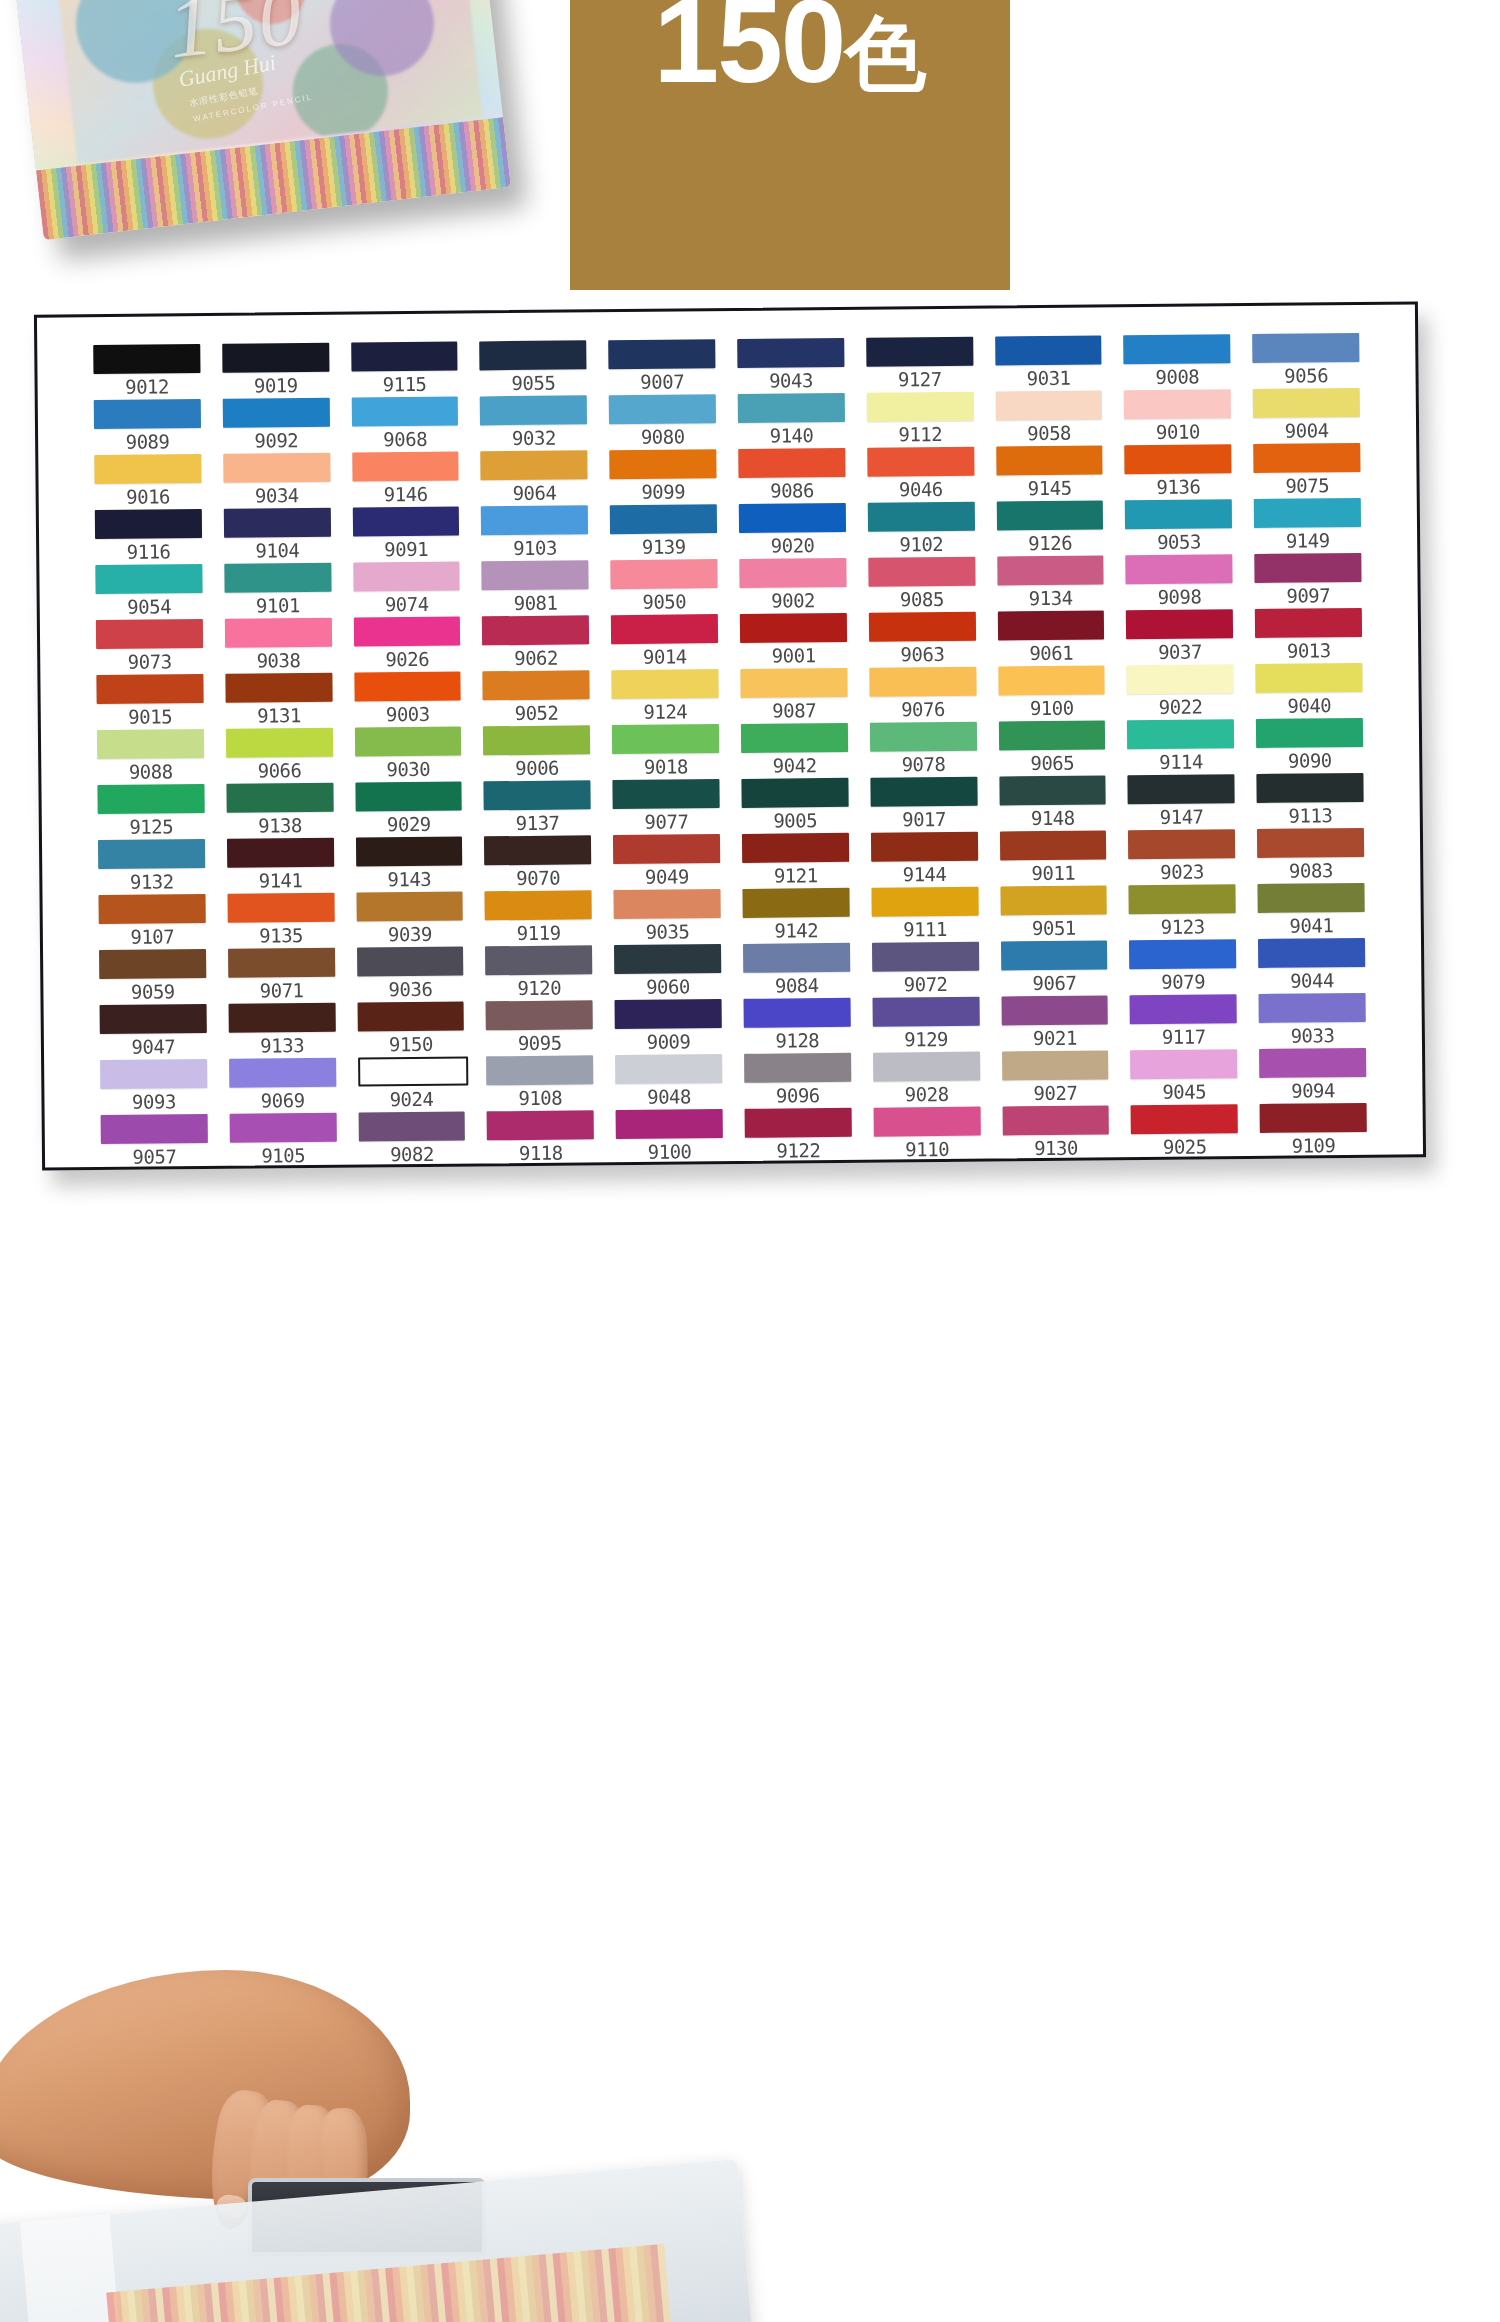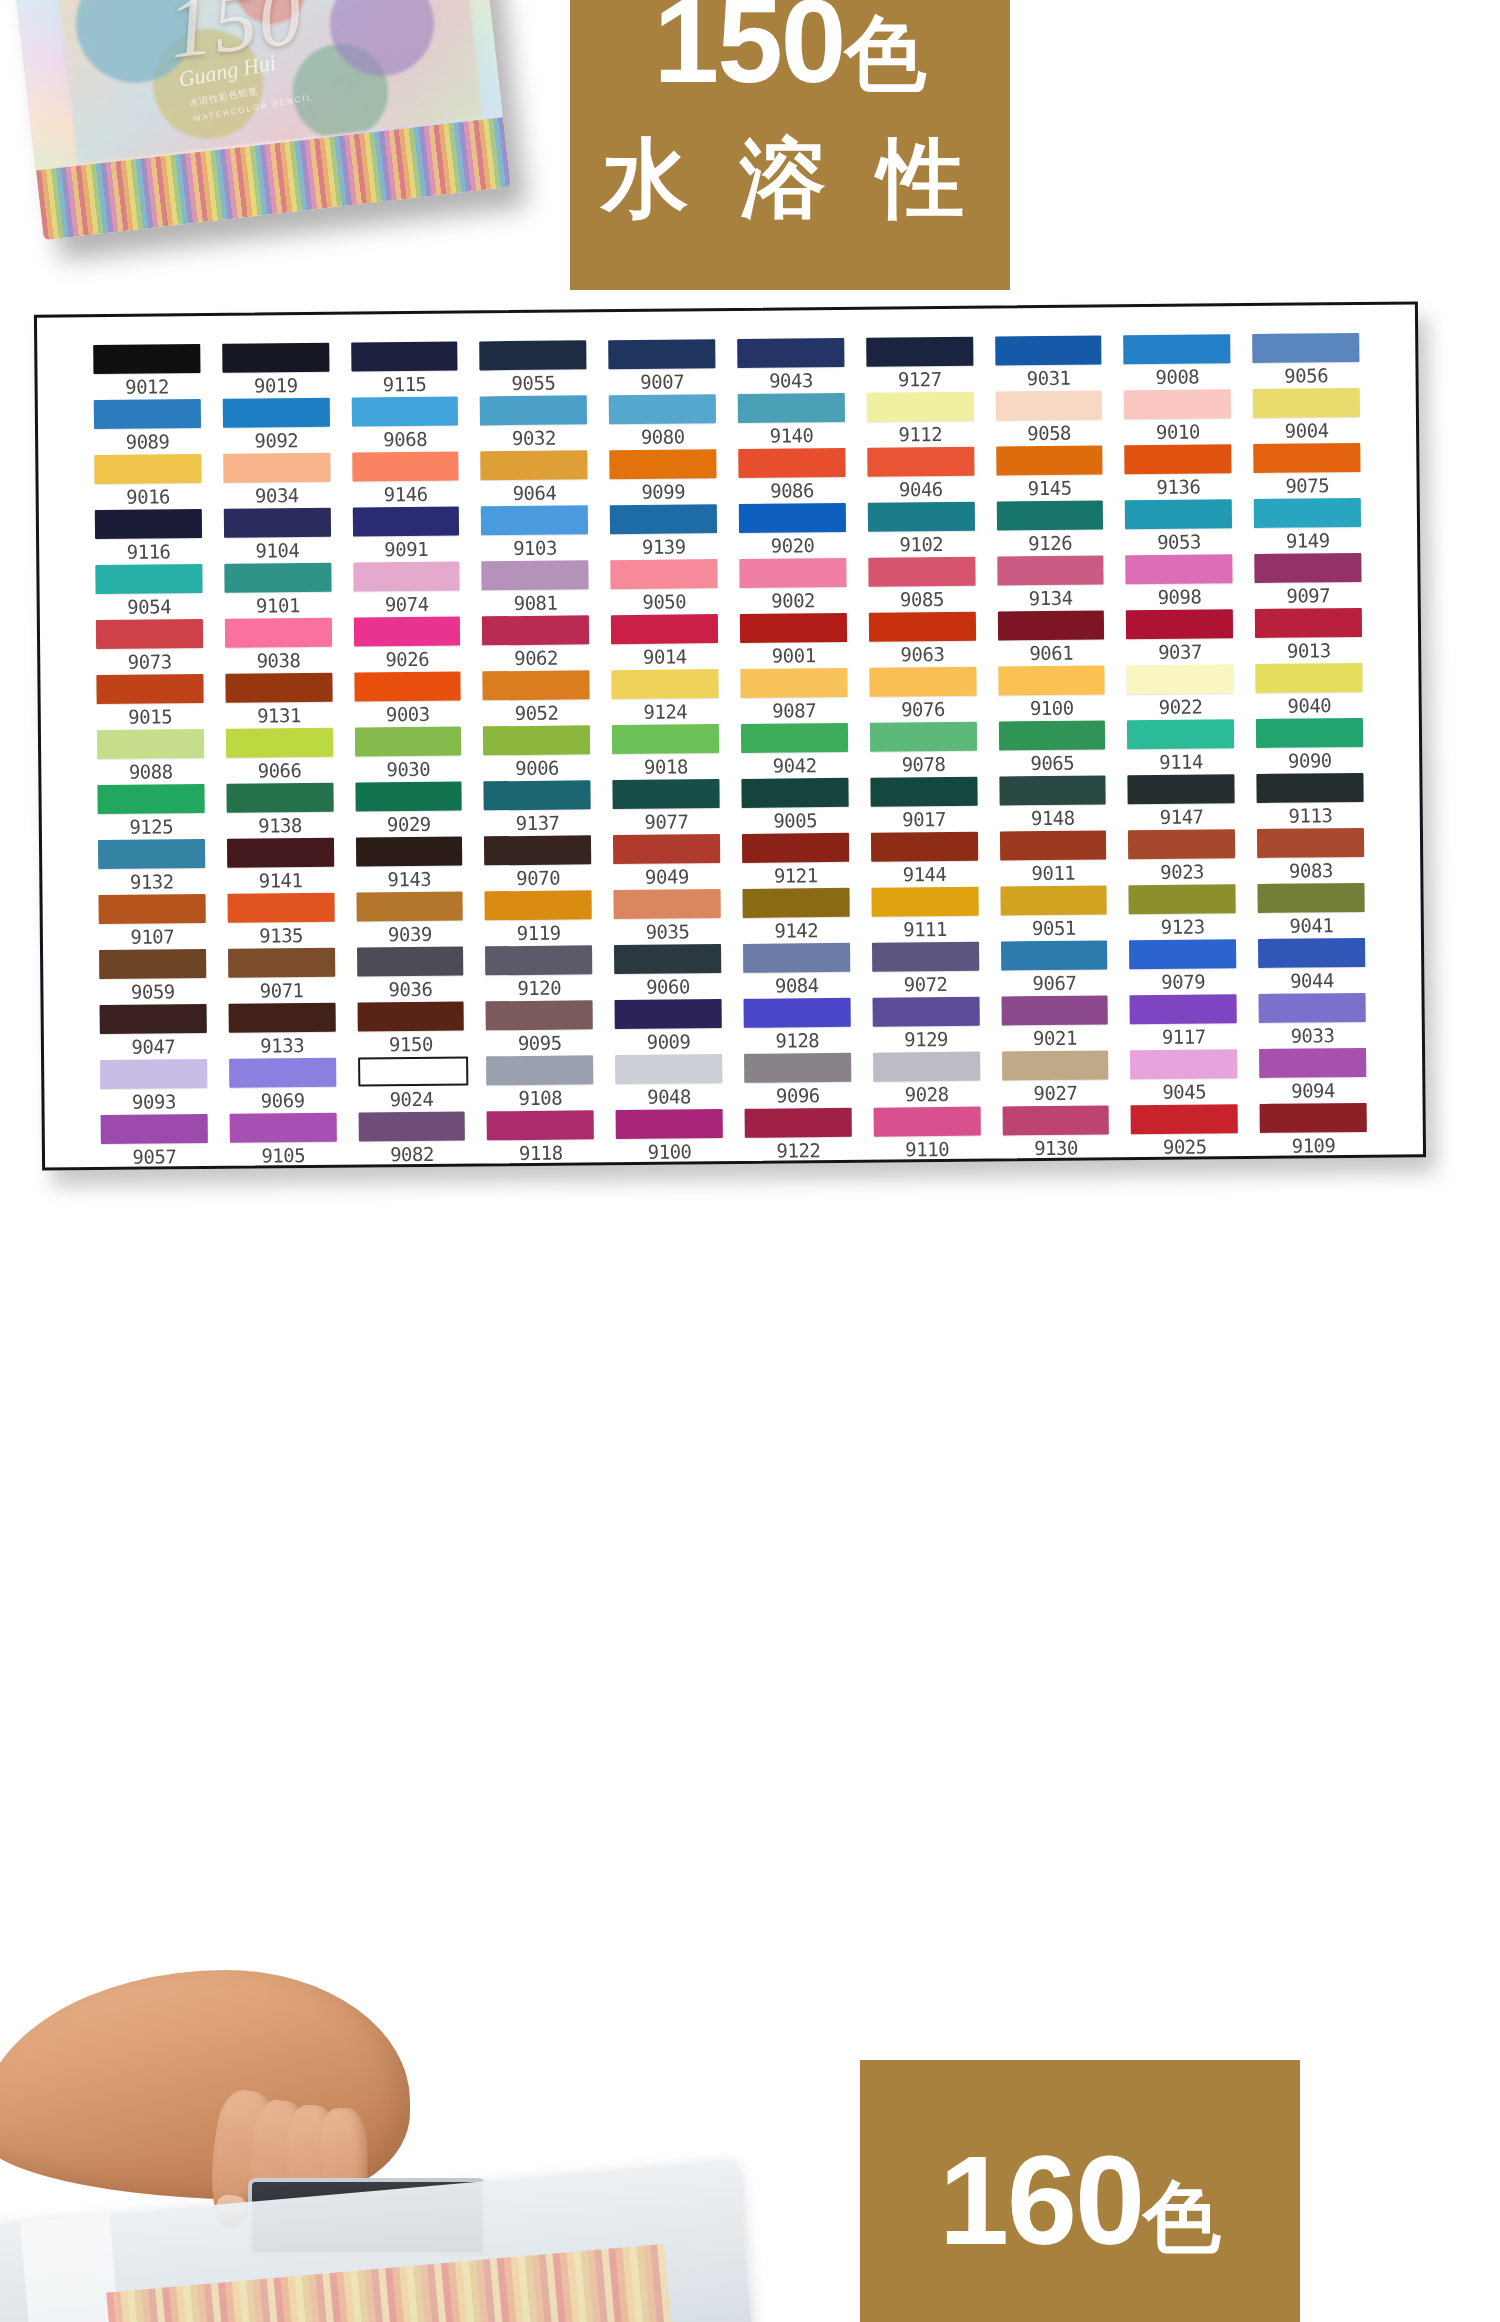--- a/index.html
+++ b/index.html
@@ -150,21 +150,20 @@
       <div class="pkg-brand">Guang Hui</div>
       <div class="pkg-sub1">水溶性彩色铅笔</div>
       <div class="pkg-sub2">WATERCOLOR PENCIL</div>
     </div>
   </div>
 
   <div class="gold-panel" id="gold-top">
     <div class="gold-line" id="gold-top-line1">
       <span>150</span><span class="cn">色</span>
     </div>
-    <div class="gold-line" id="gold-top-line2">水 溶 性</div>
   </div>
 </div>
 
 <div id="chart-wrap">
   <div id="chart-panel">
     <div id="chart-grid">
         <div class="swatch-cell">
           <div class="swatch" style="background: rgb(15, 15, 15);"></div>
           <div class="swatch-label" style="color: rgb(74, 74, 74);">9012</div>
         </div>
@@ -784,18 +783,13 @@
         <div class="nail" style="left:9px;top:100px;"></div>
       </div>
     <div class="case-handle"></div>
     <div class="case-body">
       <div class="case-band"></div>
       <div class="case-pencils"></div>
 
     </div>
   </div>
 
-  <div class="gold-panel" id="gold-bottom">
-    <div class="gold-line" id="gold-bot-line1">
-      <span>160</span><span class="cn">色</span>
-    </div>
-  </div>
 </div>
 
 </body></html>

